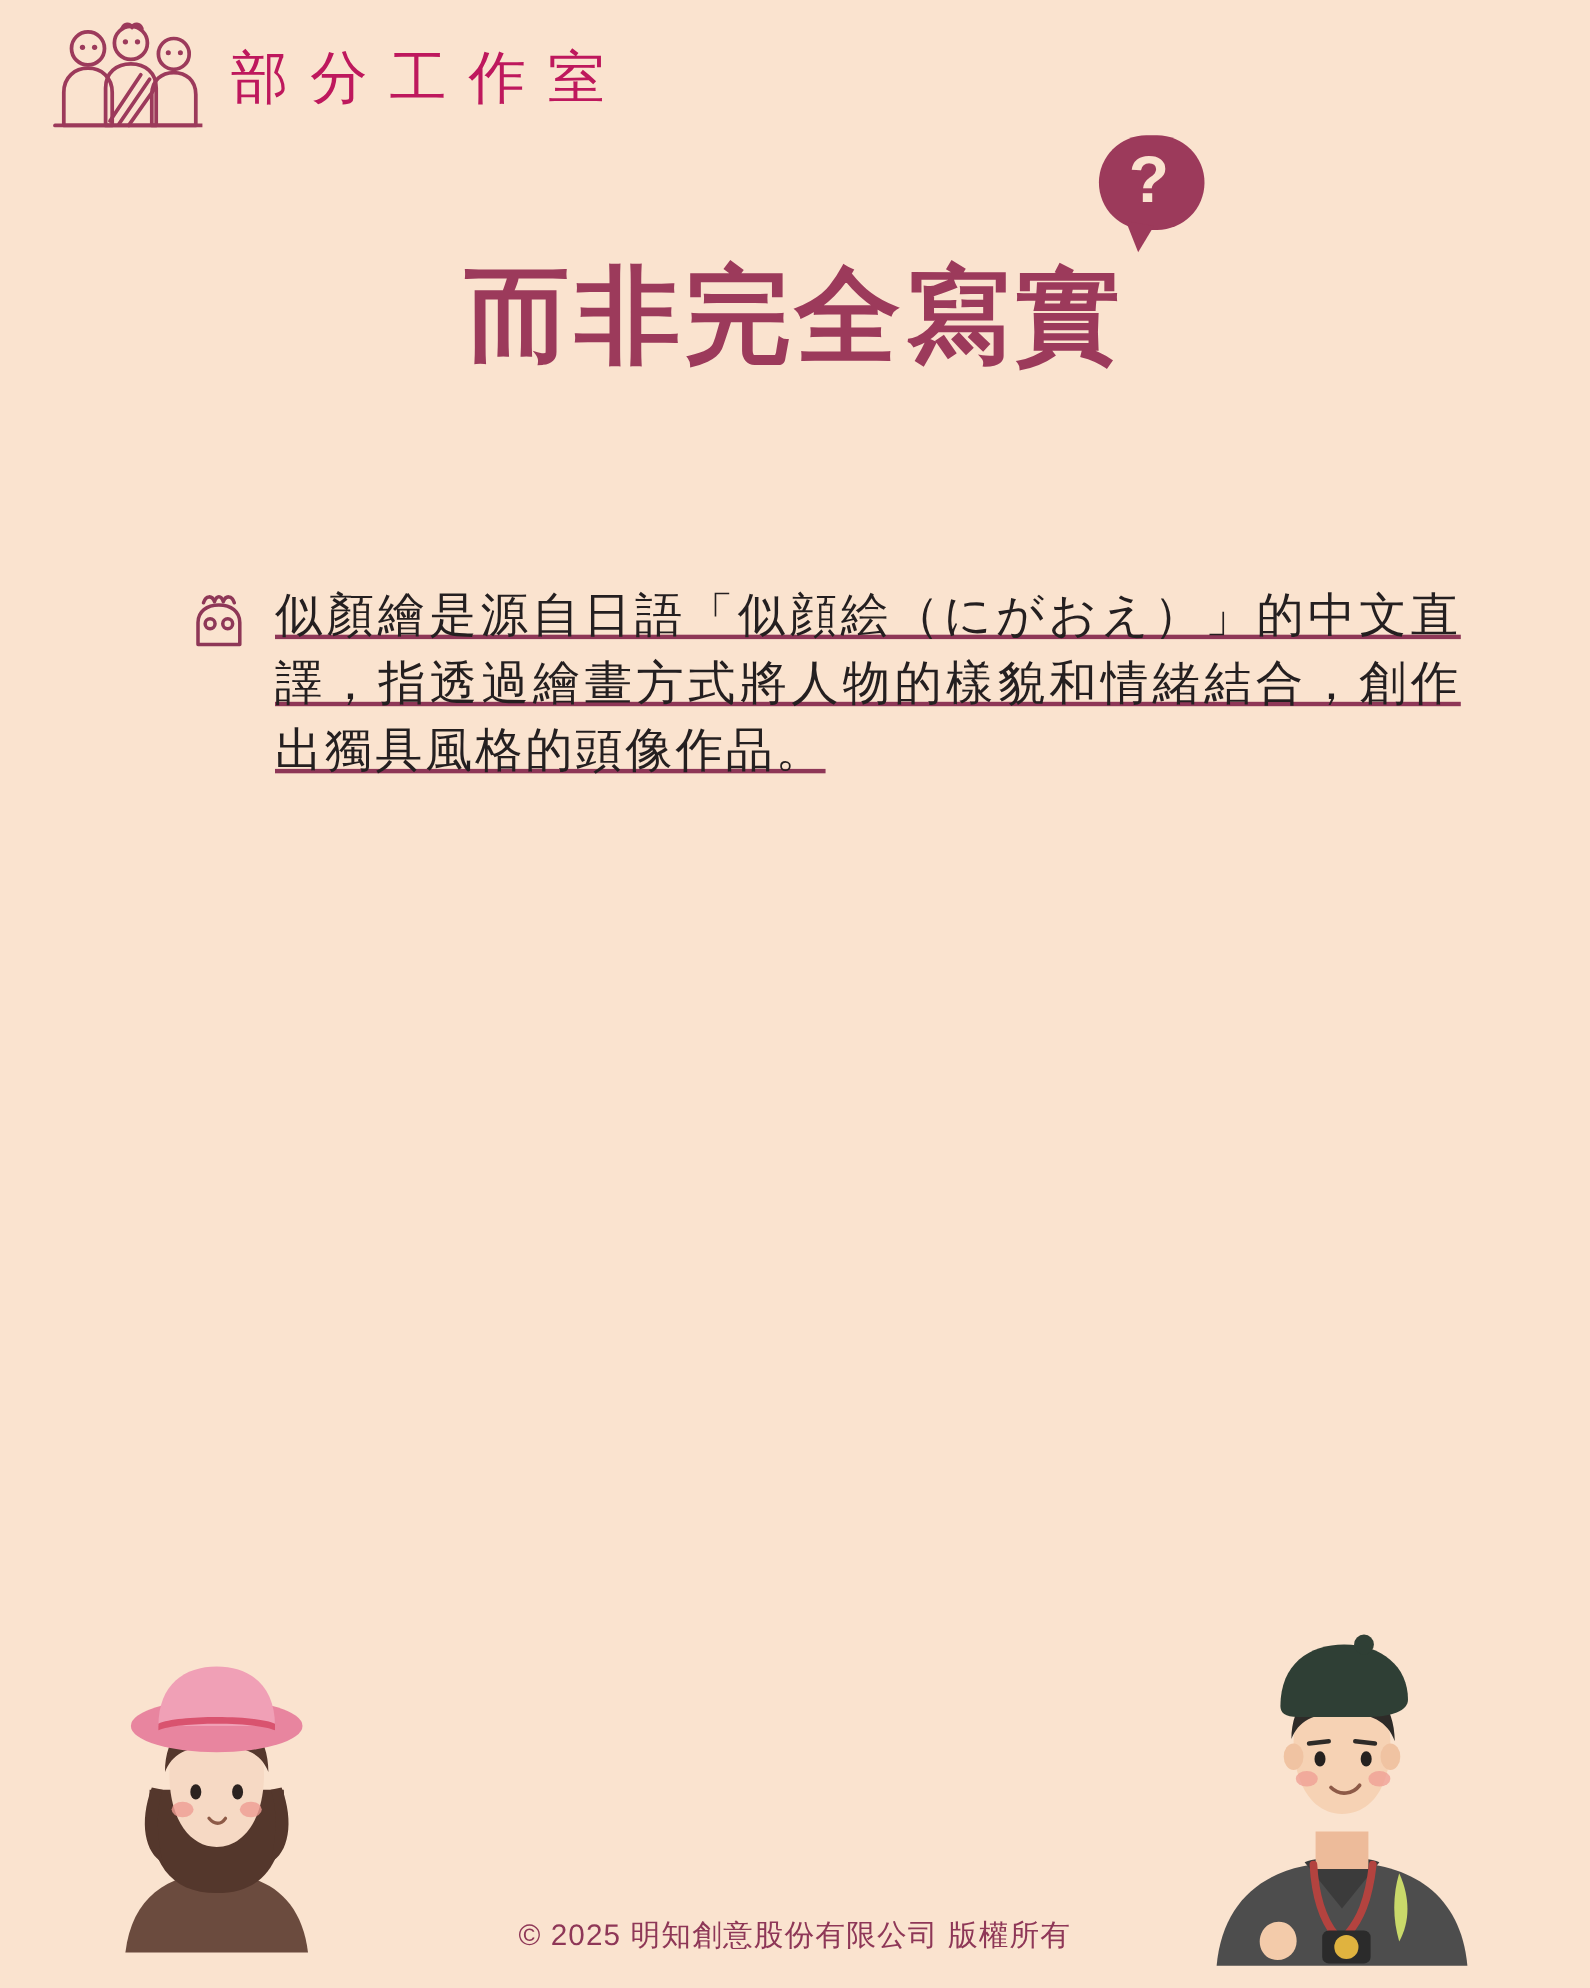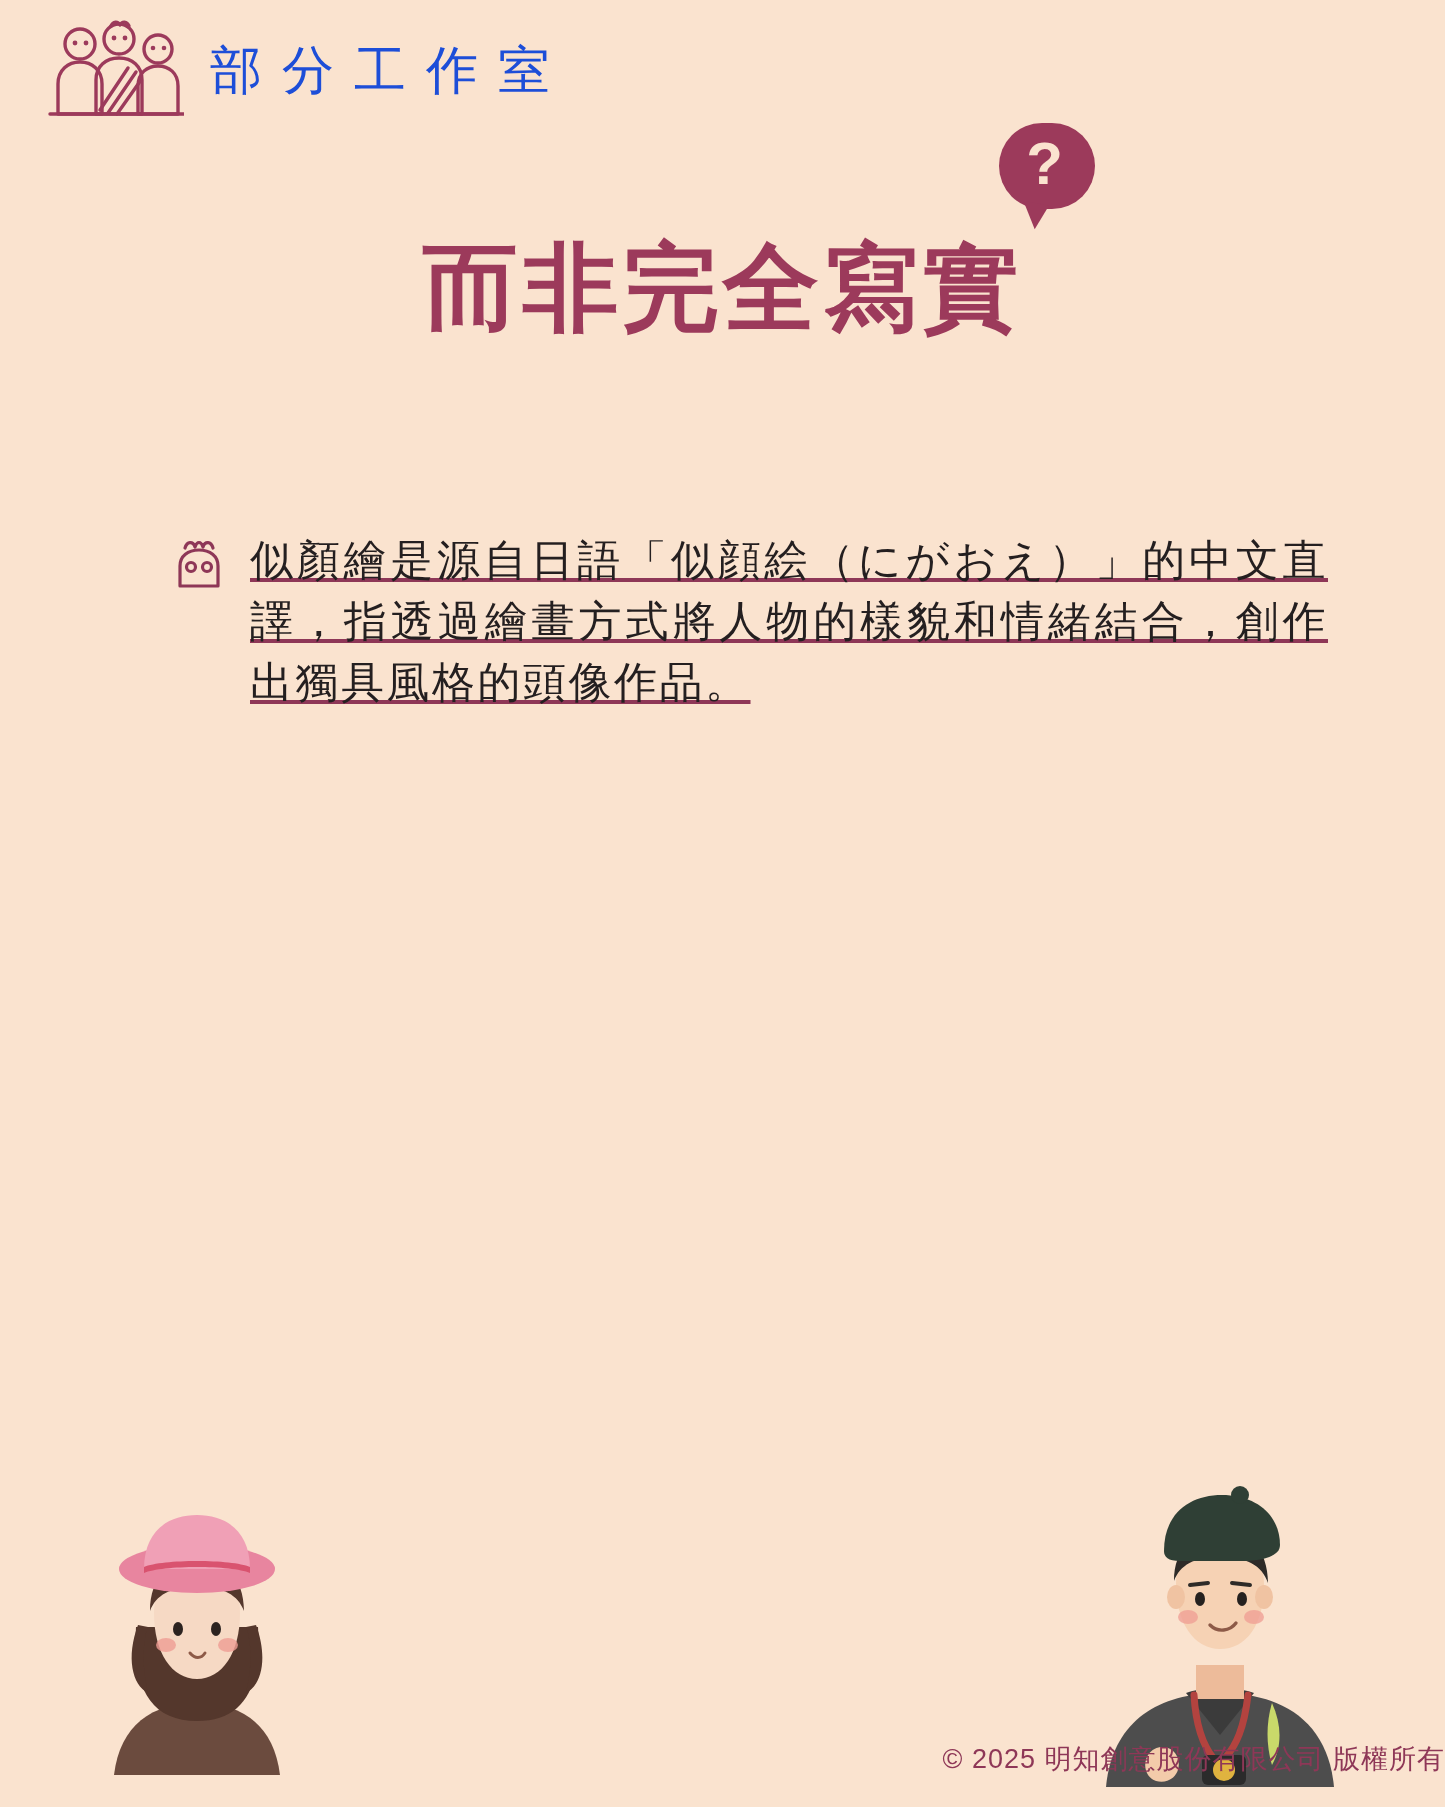--- a/index.html
+++ b/index.html
@@ -26,21 +26,21 @@
     gap: 26px;
   }
   .logo-mark {
     width: 150px;
     height: 105px;
     flex: none;
   }
   .brand-title {
     font-size: 52px;
     letter-spacing: 20px;
-    color: #1d4ed8;
+    color: #be185d;
     font-weight: 400;
     white-space: nowrap;
     font-family: "Liberation Sans", sans-serif;
   }
 
   
   .title-wrap {
     position: absolute;
     top: 235px;
     left: 0;
@@ -134,21 +134,21 @@
     width: 260px;
     height: 310px;
   }
 
   
   .footer {
     position: absolute;
     bottom: 30px;
     left: 0;
     width: 100%;
-    text-align: right;
+    text-align: center;
     font-size: 27px;
     color: #8e3757;
     letter-spacing: 1px;
   }
 </style>
 </head>
 <body>
 
 <div class="header">
   <span class="logo-mark">

